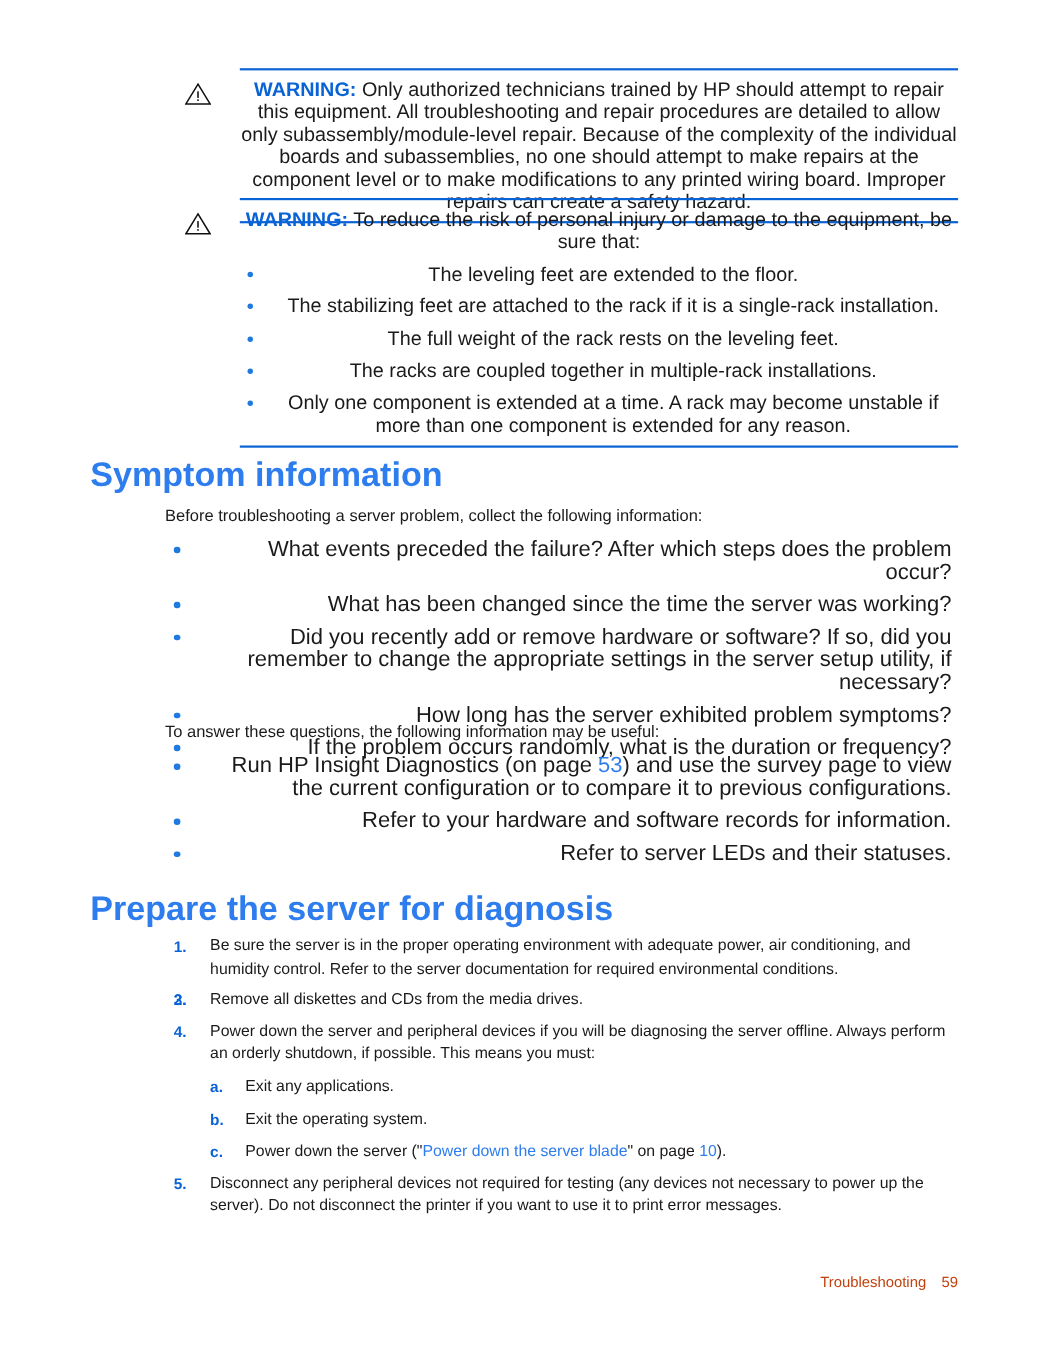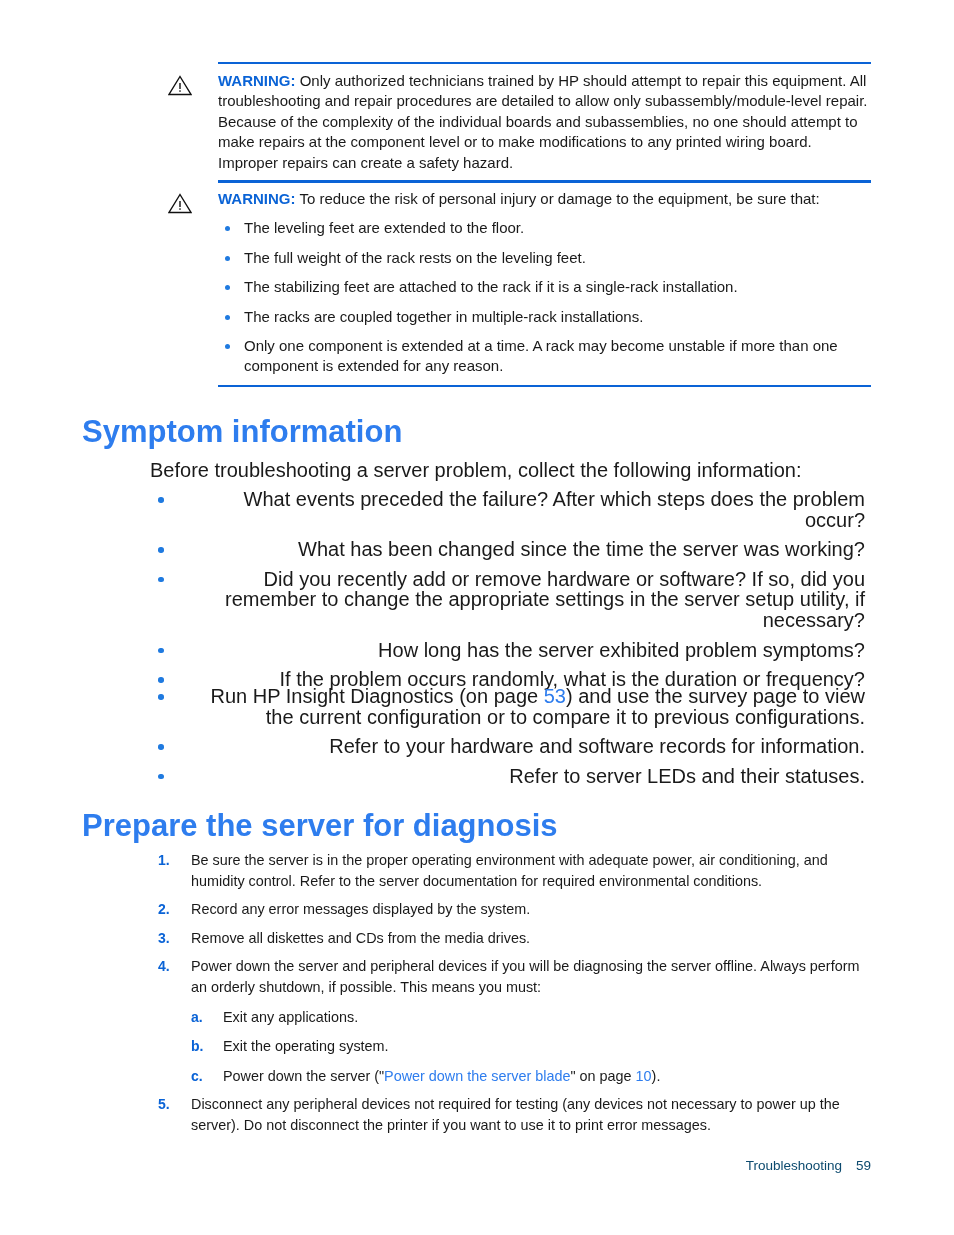--- a/index.html
+++ b/index.html
@@ -44,24 +44,25 @@
   }
   .warn-icon {
     width: 40px;
     min-width: 40px;
     padding-top: 4px;
     text-align: left;
   }
   .warn-icon svg { display: block; }
   .warn-text {
     flex: 1;
-    font-size: 15px;
+    font-size: 18px;
     line-height: 20.4px;
     color: #1a1a1a;
     padding-left: 10px;
+    text-align: center;
   }
   .warn-label {
     color: #0a63d6;
     font-weight: bold;
   }
 
   
   .w-list {
     list-style: none;
     margin: 0;
@@ -92,21 +93,21 @@
     font-weight: bold;
     font-size: 31px;
     line-height: 36px;
     color: #2e7dee;
     letter-spacing: 0px;
   }
 
   
   .para {
     position: absolute;
-    font-size: 20px;
+    font-size: 15px;
     line-height: 20.6px;
     color: #1a1a1a;
   }
 
   .blist {
     position: absolute;
     list-style: none;
     margin: 0;
     padding: 0;
     font-size: 20px;
@@ -183,21 +184,21 @@
   }
 
   
   .footer {
     position: absolute;
     left: 0;
     top: 1158px;
     width: 871px;
     text-align: right;
     font-size: 13.5px;
-    color: #0c4a6e;
+    color: #c2410c;
   }
   .footer .fpage { margin-left: 14px; }
 </style>
 </head>
 <body>
 
 <div class="page">
 
   <div class="warning-box" style="top:62px;">
     <div class="warning-rule"></div>
@@ -225,61 +226,61 @@
           <polygon points="12,1.5 23,19.5 1,19.5" fill="none" stroke="#111111" stroke-width="1.4" stroke-linejoin="miter"></polygon>
           <rect x="11.3" y="8" width="1.4" height="6" fill="#111111"></rect>
           <rect x="11.3" y="15.3" width="1.4" height="1.5" fill="#111111"></rect>
         </svg>
       </div>
       <div class="warn-text">
         <span class="warn-label">WARNING:</span>
         <span>To reduce the risk of personal injury or damage to the equipment, be sure that:</span>
         <ul class="w-list">
           <li>The leveling feet are extended to the floor.</li>
+          <li>The stabilizing feet are attached to the rack if it is a single-rack installation.</li>
           <li>The full weight of the rack rests on the leveling feet.</li>
-          <li>The stabilizing feet are attached to the rack if it is a single-rack installation.</li>
           <li>The racks are coupled together in multiple-rack installations.</li>
           <li>Only one component is extended at a time. A rack may become unstable if more than one component is extended for any reason.</li>
         </ul>
       </div>
     </div>
     <div class="warning-rule"></div>
   </div>
 
   <h1 class="sec-head" style="top:414px;">Symptom information</h1>
 
   <div class="para" style="left:150px; top:460px; width:720px;">Before troubleshooting a server problem, collect the following information:</div>
 
   <ul class="blist" style="left:150px; top:489px; width:715px;">
     <li>What events preceded the failure? After which steps does the problem occur?</li>
     <li>What has been changed since the time the server was working?</li>
     <li>Did you recently add or remove hardware or software? If so, did you remember to change the appropriate settings in the server setup utility, if necessary?</li>
     <li>How long has the server exhibited problem symptoms?</li>
     <li>If the problem occurs randomly, what is the duration or frequency?</li>
   </ul>
 
+  <div class="para" style="left:150px; top:656px; width:720px;">To answer these questions, the following information may be useful:</div>
 
   <ul class="blist" style="left:150px; top:686px; width:715px;">
     <li>
       <span>Run HP Insight Diagnostics (on page </span><a class="xref" href="#">53</a><span>) and use the survey page to view the current configuration or to compare it to previous configurations.</span>
     </li>
     <li>Refer to your hardware and software records for information.</li>
     <li>Refer to server LEDs and their statuses.</li>
   </ul>
 
   <h1 class="sec-head" style="top:808px;">Prepare the server for diagnosis</h1>
 
   <ol class="nlist" style="left:150px; top:850px; width:715px;">
     <li>
       <span class="nmark">1.</span>
       <span>Be sure the server is in the proper operating environment with adequate power, air conditioning, and humidity control. Refer to the server documentation for required environmental conditions.</span>
     </li>
     <li>
       <span class="nmark">2.</span>
-      <span>Record any error messages displayed by the system.</span>
     </li>
     <li>
       <span class="nmark">3.</span>
       <span>Remove all diskettes and CDs from the media drives.</span>
     </li>
     <li>
       <span class="nmark">4.</span>
       <span>Power down the server and peripheral devices if you will be diagnosing the server offline. Always perform an orderly shutdown, if possible. This means you must:</span>
       <ol class="sublist">
         <li>

